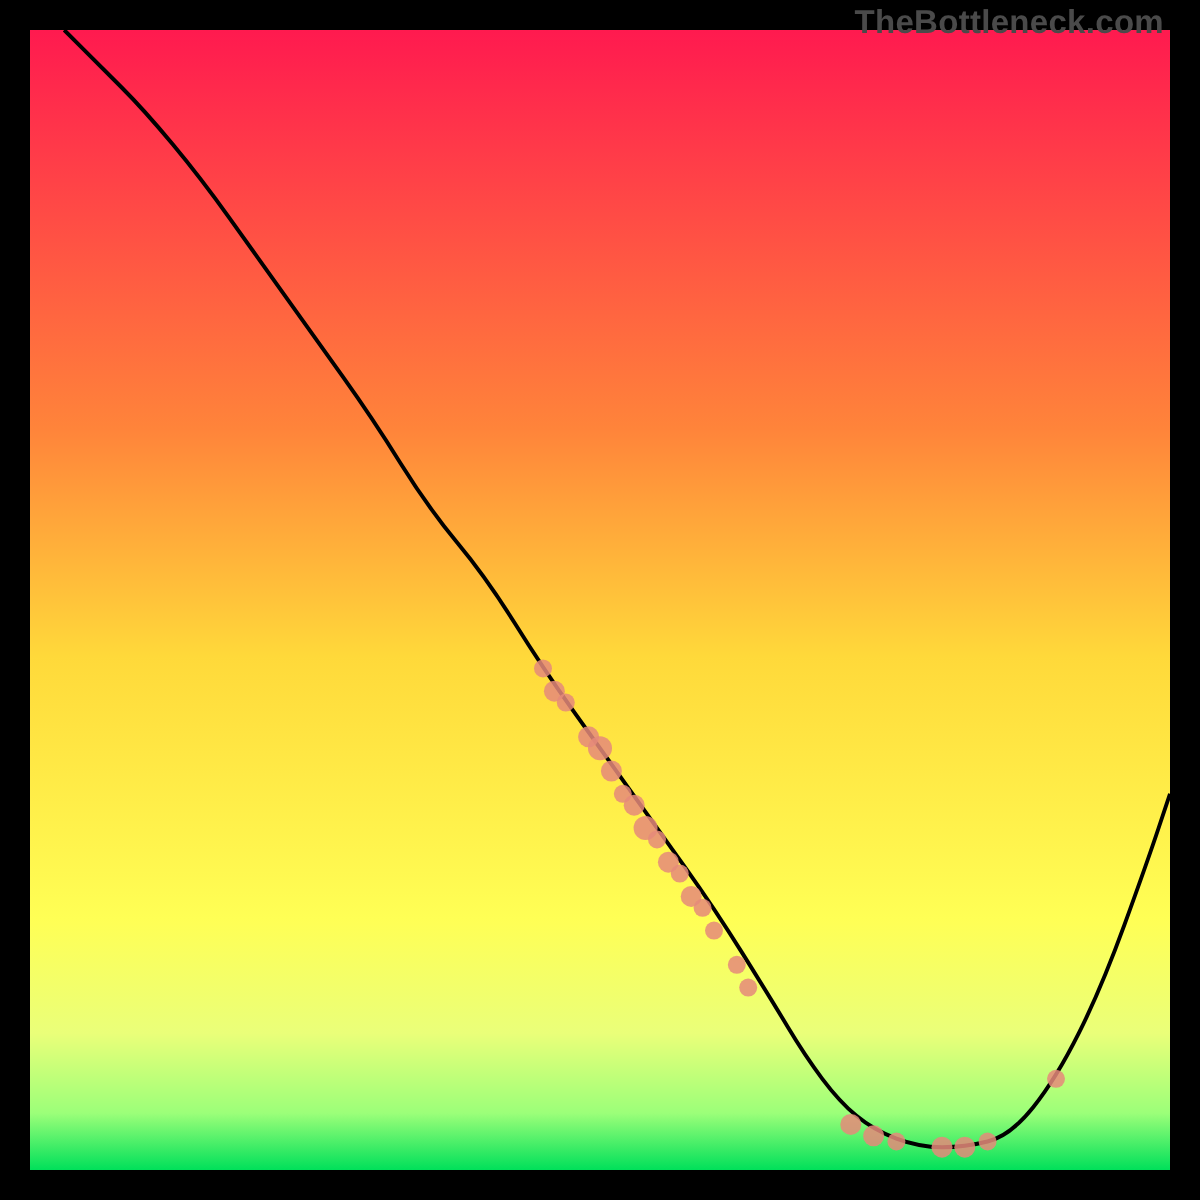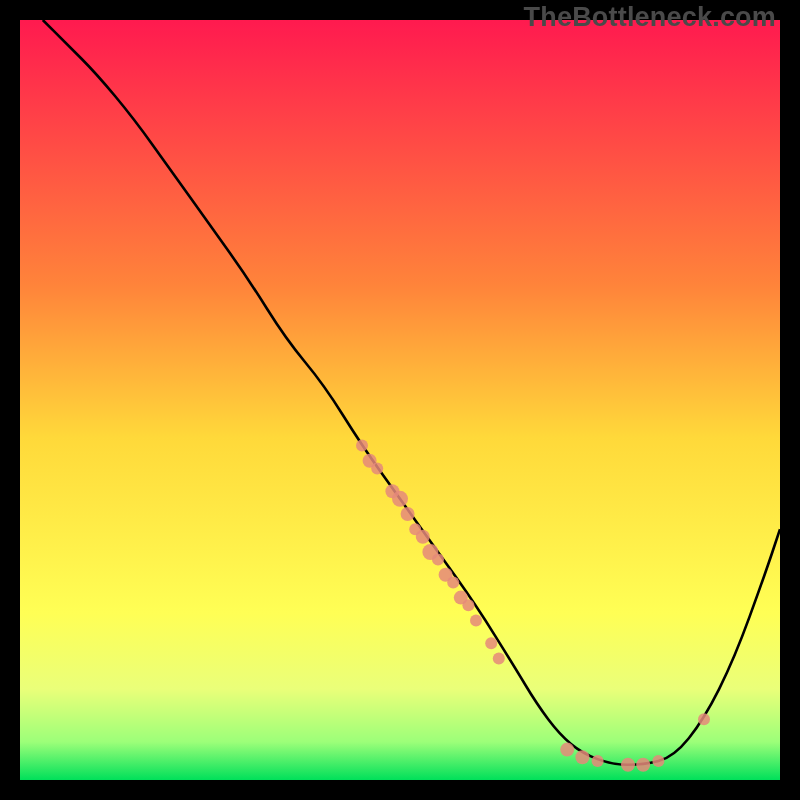--- a/index.html
+++ b/index.html
@@ -24,21 +24,21 @@
     left: 0;
     top: 0;
     width: 760px;
     height: 760px;
   }
   .watermark {
     position: absolute;
     top: 2px;
     right: 24px;
     color: #4a4a4a;
-    font-size: 27px;
+    font-size: 22px;
     font-weight: bold;
     letter-spacing: 0.2px;
     user-select: none;
   }
   svg { display: block; }
 </style>
 </head>
 <body>
 
 <div class="frame">

